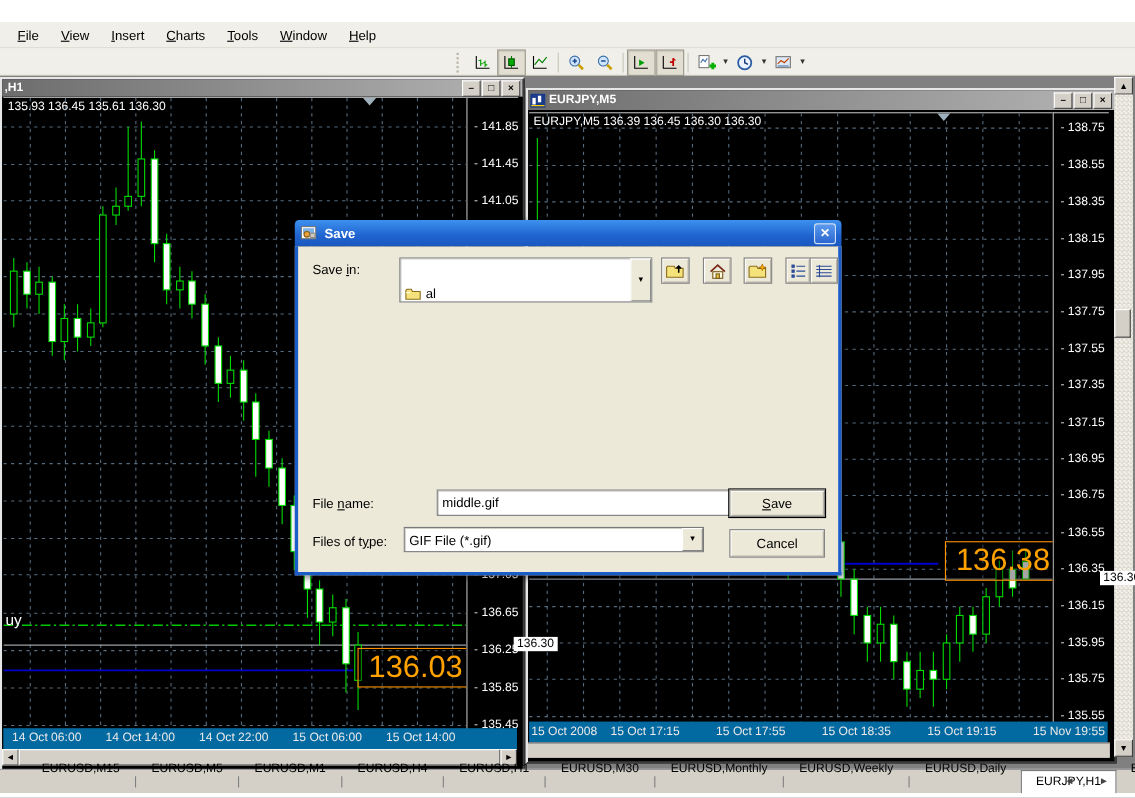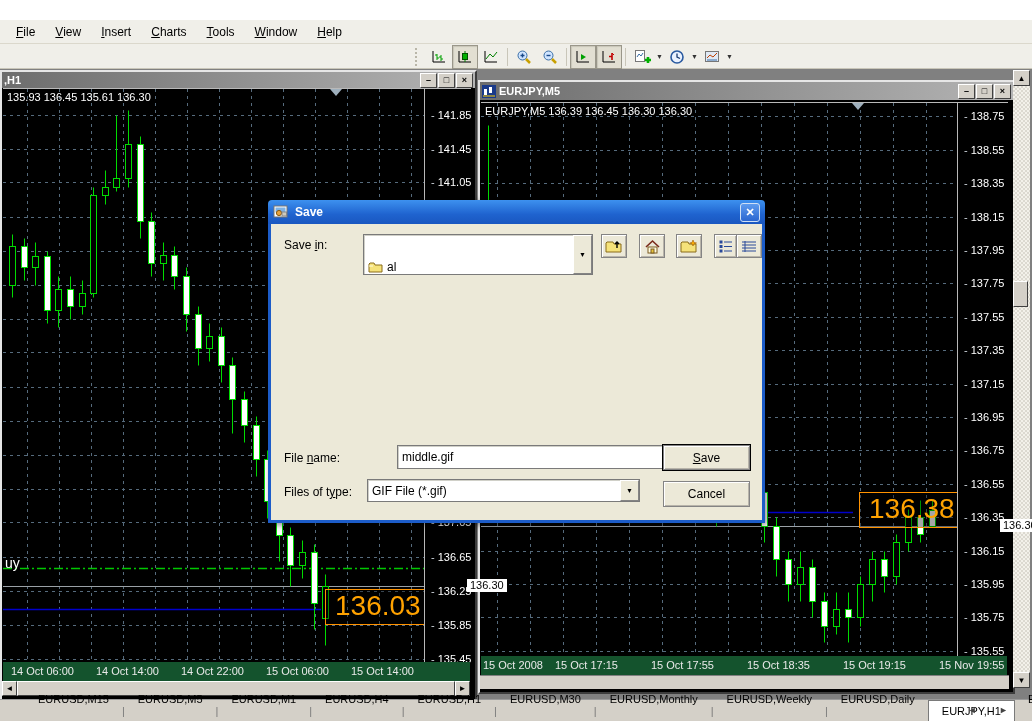--- a/index.html
+++ b/index.html
@@ -29,21 +29,21 @@
   .win-title.tall{height:18px;}
   .wt-text{flex:1;white-space:nowrap;overflow:hidden;}
   .wc-btn{width:15px;height:13px;background:#d4d0c8;border:1px solid;border-color:#fff #404040 #404040 #fff;
     margin-left:1px;display:flex;align-items:center;justify-content:center;font-size:9px;font-weight:bold;color:#000;line-height:1;}
   .win-body{position:relative;background:#000;}
   .plot{position:absolute;background:#000;border-top:1px solid #b9b9b9;overflow:hidden;}
   .yaxis{position:absolute;background:#000;border-left:1px solid #b9b9b9;border-top:1px solid #b9b9b9;}
   .ytick{position:absolute;left:6px;color:#fff;font-size:11px;white-space:nowrap;}
   .ytick::before{content:"- ";color:#cfd6dd;}
   .cur-price{position:absolute;left:2px;background:#fff;color:#000;font-size:11px;padding:0 3px 1px 3px;z-index:3;margin-left:40px;}
-  .time-strip{position:absolute;background:#14532d;}
+  .time-strip{position:absolute;background:#0369a1;}
   .tlabel{position:absolute;top:3px;color:#e9e9e9;font-size:11px;white-space:nowrap;}
   .plot-info{position:absolute;left:4px;top:2px;color:#fff;font-size:11px;white-space:nowrap;z-index:2;}
   .price-tag{position:absolute;border:1px solid #ff9200;color:#ffa200;font-size:28px;
     padding:0 9px 2px 9px;background:rgba(0,0,0,.35);z-index:4;white-space:nowrap;}
   .obj-label{position:absolute;left:2px;color:#fff;font-size:14px;z-index:2;}
   .shift-marker{position:absolute;top:0;width:0;height:0;border-left:6px solid transparent;
     border-right:6px solid transparent;border-top:7px solid #9fb0bd;z-index:2;}
 
   
   .hscroll{position:absolute;background:#d4d0c8;display:flex;}

